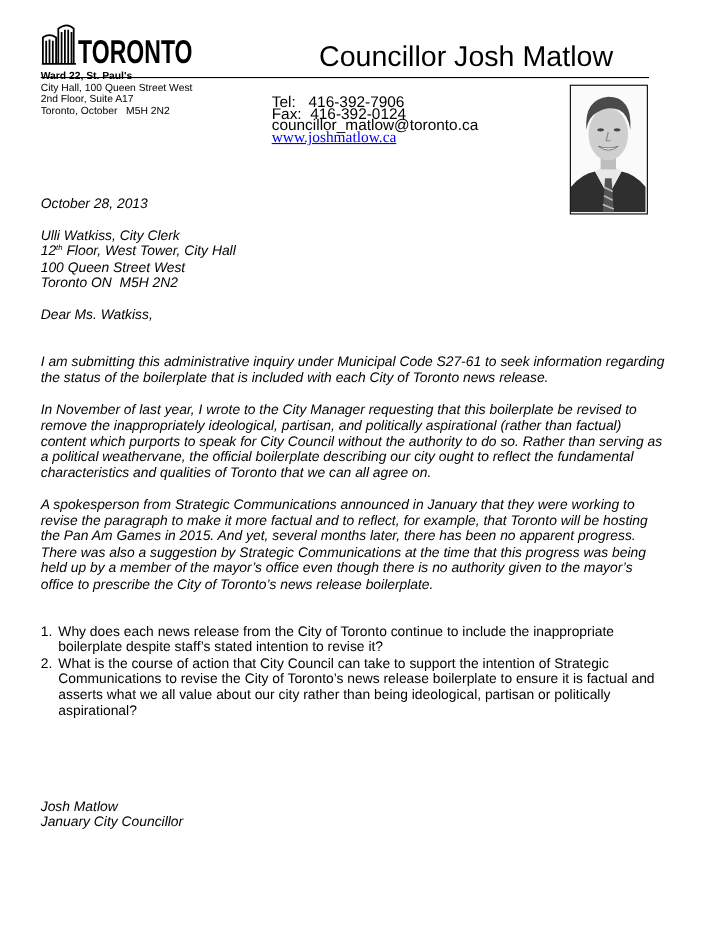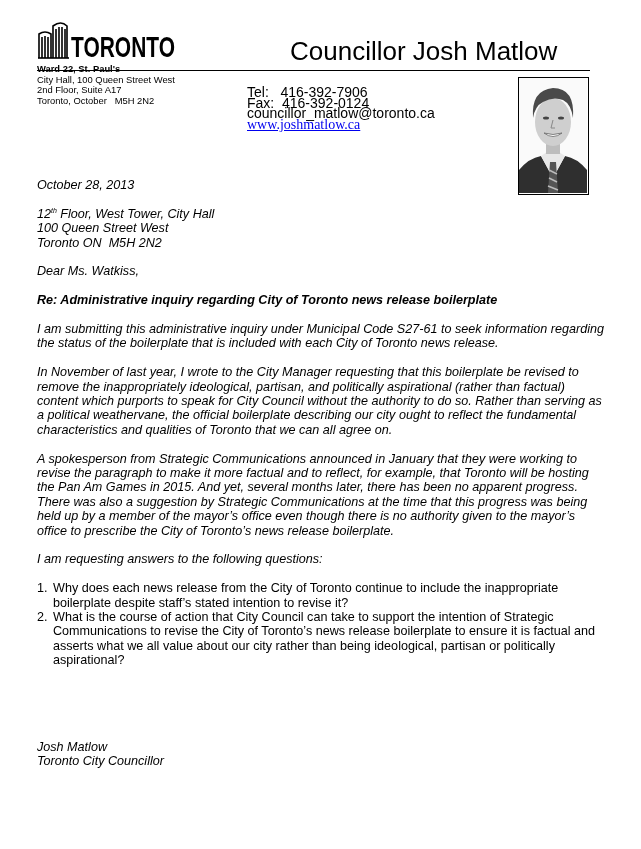--- a/index.html
+++ b/index.html
@@ -98,52 +98,51 @@
 
     <path d="M25 55 Q34 62 43 55 Q34 58 25 55 Z" fill="#fff" stroke="#666" stroke-width="0.8"></path>
   </svg>
 </div>
 
 <div class="abs letter">
   <p>October 28, 2013</p>
   <div class="gap"></div>
 
   <div>
+    <p>Ulli Watkiss, City Clerk</p>
     <p><span>12</span><sup>th</sup><span> Floor, West Tower, City Hall</span></p>
     <p>100 Queen Street West</p>
     <p style="white-space:pre">Toronto ON  M5H 2N2</p>
   </div>
   <div class="gap"></div>
 
   <p>Dear Ms. Watkiss,</p>
   <div class="gap"></div>
 
-  <p class="bold">Re: Administrative inquiry regarding City of Toronto news release boilerplate</p>
   <div class="gap"></div>
 
   <p>I am submitting this administrative inquiry under Municipal Code S27-61 to seek information regarding the status of the boilerplate that is included with each City of Toronto news release.</p>
   <div class="gap"></div>
   <p>In November of last year, I wrote to the City Manager requesting that this boilerplate be revised to remove the inappropriately ideological, partisan, and politically aspirational (rather than factual) content which purports to speak for City Council without the authority to do so. Rather than serving as a political weathervane, the official boilerplate describing our city ought to reflect the fundamental characteristics and qualities of Toronto that we can all agree on.</p>
   <div class="gap"></div>
   <p>A spokesperson from Strategic Communications announced in January that they were working to revise the paragraph to make it more factual and to reflect, for example, that Toronto will be hosting the Pan Am Games in 2015. And yet, several months later, there has been no apparent progress. There was also a suggestion by Strategic Communications at the time that this progress was being held up by a member of the mayor’s office even though there is no authority given to the mayor’s office to prescribe the City of Toronto’s news release boilerplate.</p>
   <div class="gap"></div>
-  <p>I am requesting answers to the following questions:</p>
   <div class="gap"></div>
 
   <ol class="questions">
     <li>
       <span class="num">1.</span>
       <span>Why does each news release from the City of Toronto continue to include the inappropriate boilerplate despite staff’s stated intention to revise it?</span>
     </li>
     <li>
       <span class="num">2.</span>
       <span>What is the course of action that City Council can take to support the intention of Strategic Communications to revise the City of Toronto’s news release boilerplate to ensure it is factual and asserts what we all value about our city rather than being ideological, partisan or politically aspirational?</span>
     </li>
   </ol>
   <div class="gap"></div>
 
   <div class="sig-gap"></div>
 
   <div>
     <p>Josh Matlow</p>
-    <p>Toronto City Councillor</p>
+    <p>January City Councillor</p>
   </div>
 </div>
 
 </body></html>

